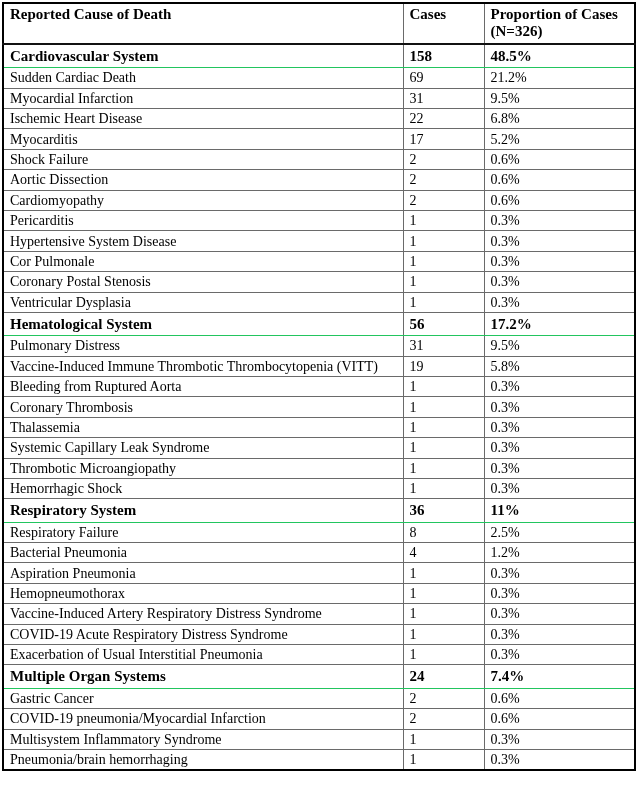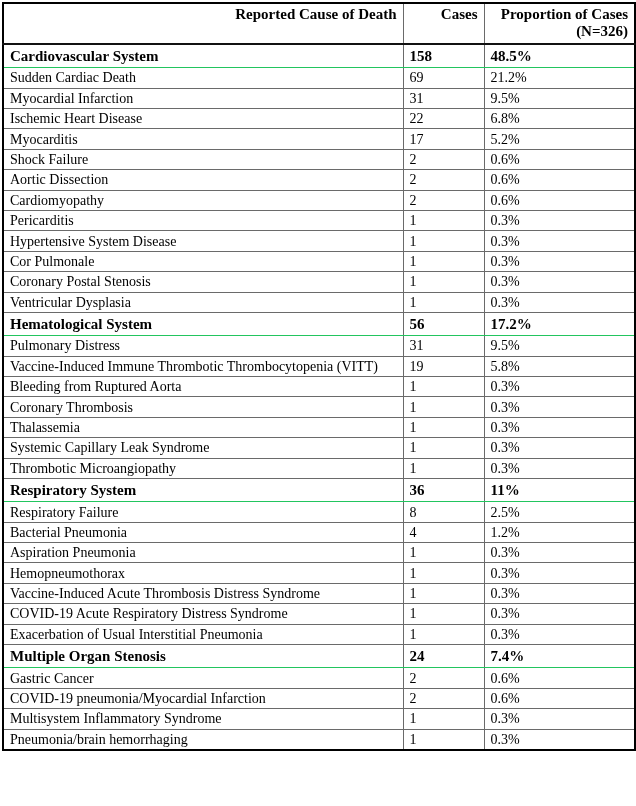--- a/index.html
+++ b/index.html
@@ -31,21 +31,20 @@
   }
   thead th {
     border-bottom: 2px solid #111111;
     vertical-align: top;
     font-size: 15px;
     line-height: 17px;
     font-weight: bold;
     padding: 2px 6px 2px 6px;
     height: 35px;
     white-space: normal;
-    text-align: right;
   }
   tr.section-row td {
     font-size: 15px;
     line-height: 17px;
     font-weight: bold;
     height: 22.3px;
     padding: 0 6px;
     vertical-align: middle;
     border-top: 1px solid #3a3a3a;
     border-bottom: 1px solid #22c55e;
@@ -173,20 +172,25 @@
       <tr class="data-row">
         <td>Systemic Capillary Leak Syndrome</td>
         <td>1</td>
         <td>0.3%</td>
       </tr>
       <tr class="data-row">
         <td>Thrombotic Microangiopathy</td>
         <td>1</td>
         <td>0.3%</td>
       </tr>
+      <tr class="data-row">
+        <td>Hemorrhagic Shock</td>
+        <td>1</td>
+        <td>0.3%</td>
+      </tr>
       <tr class="section-row">
         <td>Respiratory System</td>
         <td>36</td>
         <td>11%</td>
       </tr>
       <tr class="data-row">
         <td>Respiratory Failure</td>
         <td>8</td>
         <td>2.5%</td>
       </tr>
@@ -199,36 +203,36 @@
         <td>Aspiration Pneumonia</td>
         <td>1</td>
         <td>0.3%</td>
       </tr>
       <tr class="data-row">
         <td>Hemopneumothorax</td>
         <td>1</td>
         <td>0.3%</td>
       </tr>
       <tr class="data-row">
-        <td>Vaccine-Induced Acute Thrombosis Distress Syndrome</td>
+        <td>Vaccine-Induced Artery Respiratory Distress Syndrome</td>
         <td>1</td>
         <td>0.3%</td>
       </tr>
       <tr class="data-row">
         <td>COVID-19 Acute Respiratory Distress Syndrome</td>
         <td>1</td>
         <td>0.3%</td>
       </tr>
       <tr class="data-row">
         <td>Exacerbation of Usual Interstitial Pneumonia</td>
         <td>1</td>
         <td>0.3%</td>
       </tr>
       <tr class="section-row">
-        <td>Multiple Organ Stenosis</td>
+        <td>Multiple Organ Systems</td>
         <td>24</td>
         <td>7.4%</td>
       </tr>
       <tr class="data-row">
         <td>Gastric Cancer</td>
         <td>2</td>
         <td>0.6%</td>
       </tr>
       <tr class="data-row">
         <td>COVID-19 pneumonia/Myocardial Infarction</td>

